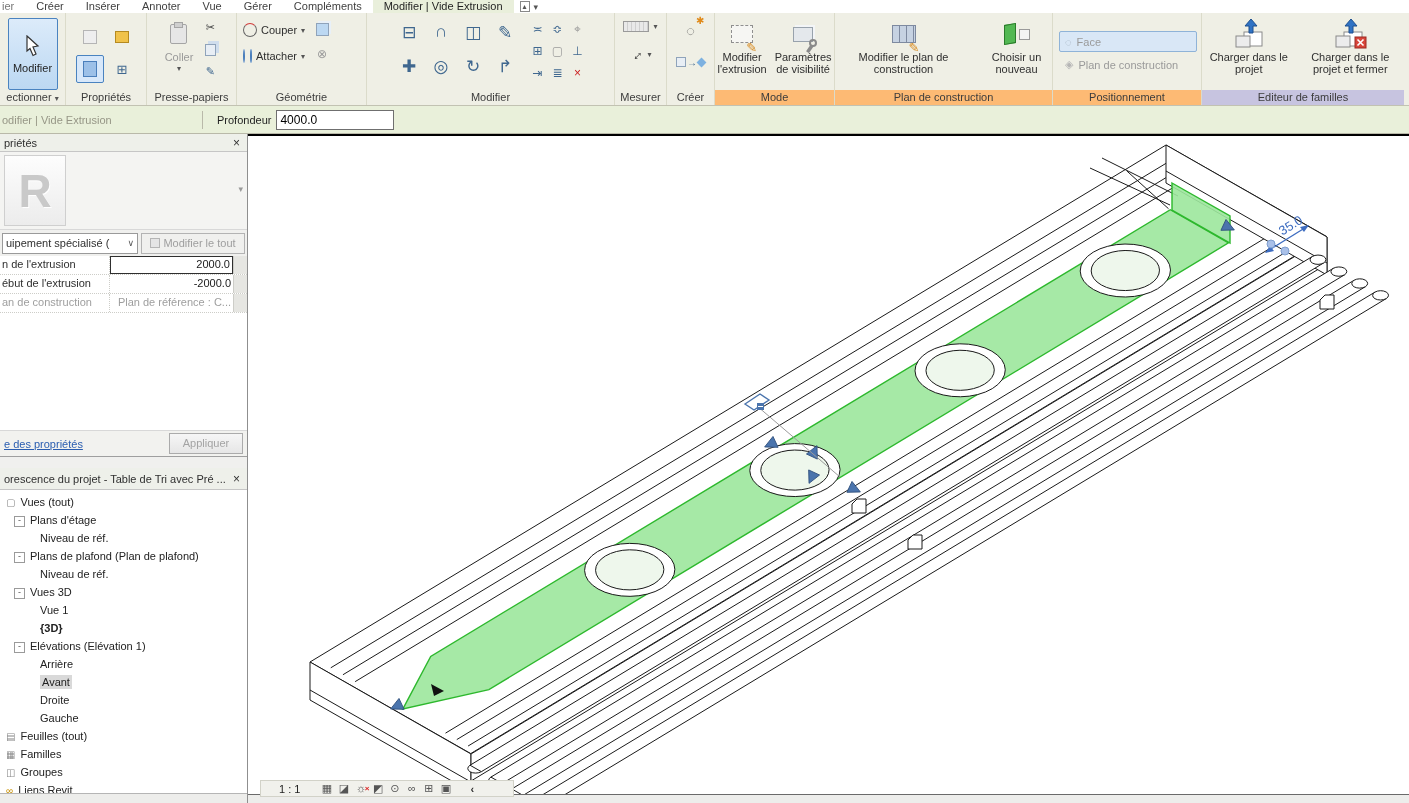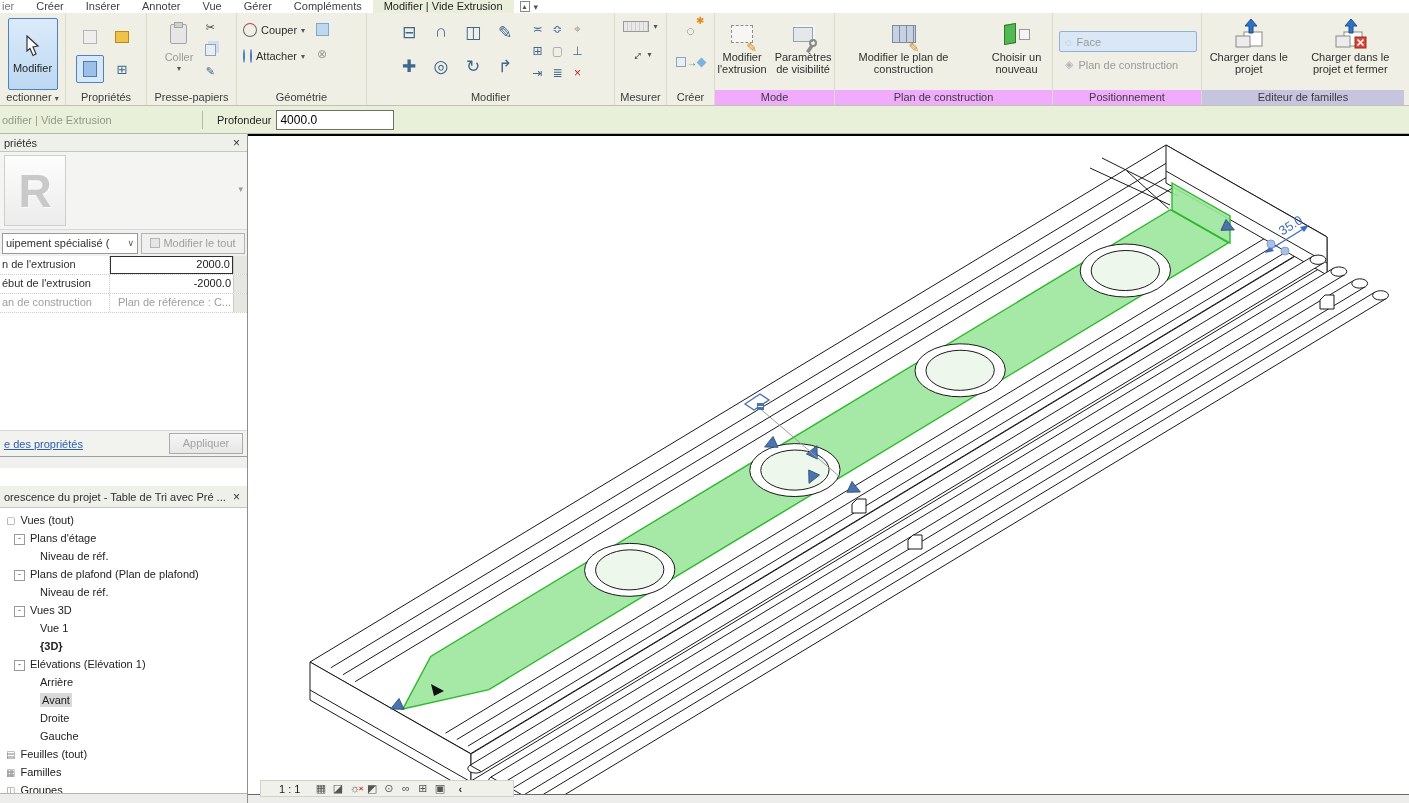--- a/index.html
+++ b/index.html
@@ -10,21 +10,21 @@
   .tab{padding:0 11px;line-height:13px;color:#3f3f3f;white-space:nowrap;}
   .tab.partial{padding-left:2px;color:#777;}
   .tab.active{background:#e9efdb;color:#1f1f1f;}
   .ribtoggle{margin-left:6px;color:#555;line-height:12px;font-size:9px;display:flex;gap:4px;align-items:center;}
   .ribtoggle .box{border:1px solid #888;padding:0 2px;font-size:8px;line-height:9px;}
   
   #ribbon{position:absolute;left:0;top:13px;width:100%;height:93px;background:#efefe5;display:flex;border-bottom:1px solid #c2c2b2;box-sizing:border-box;}
   .panel{height:100%;display:flex;flex-direction:column;border-right:1px solid #dbdbca;box-sizing:border-box;flex:0 0 auto;}
   .pbody{flex:1;display:flex;padding:3px 2px 0 2px;box-sizing:border-box;}
   .plabel{height:15px;line-height:15px;text-align:center;font-size:11px;color:#3c3c3c;white-space:nowrap;overflow:hidden;}
-  .plabel.green{background:#f0abfc;}
+  .plabel.green{background:#fdba74;}
   .plabel.purple{background:#c7c4e0;}
   .caret{font-size:8px;color:#555;}
   
   .modbtn{width:48px;height:70px;margin:2px auto 0 auto;background:linear-gradient(#dcebfa,#bcd8f2);
           border:1px solid #4a83c0;border-radius:2px;display:flex;flex-direction:column;align-items:center;justify-content:center;gap:5px;color:#1f1f1f;}
   .tile{display:flex;align-items:center;justify-content:center;border:1px solid transparent;border-radius:2px;color:#3f678f;}
   .tile.seltile{border-color:#4a83c0;background:#d8e8fa;}
   .tile.muted{color:#9a9a9a;}
   .tile.red{color:#c22;}
   .vbtn{display:flex;flex-direction:column;align-items:center;text-align:center;line-height:12px;color:#2f2f2f;padding:1px 2px;}
@@ -73,33 +73,33 @@
   .prow .pl{flex:0 0 105px;padding:2px 2px 0 2px;color:#2f2f2f;border-right:1px dotted #cdcdc8;white-space:nowrap;overflow:hidden;}
   .prow .pv{flex:1;padding:2px 2px 0 3px;color:#1a1a1a;white-space:nowrap;overflow:hidden;text-align:right;}
   .prow .px{flex:0 0 13px;background:#e6e6e2;border-left:1px solid #cdcdc8;}
   .prow.focus .pv{border:1.5px solid #2f2f2f;padding-top:0.5px;background:#fff;}
   .prow.dis .pl,.prow.dis .pv{color:#9e9e9e;}
   #propfill{height:117px;background:#fff;border-bottom:1px solid #d8d8d8;}
   #propfoot{height:25px;display:flex;align-items:center;padding:0 4px;background:#f2f2ef;border-bottom:1px solid #9f9f9f;}
   #propfoot a{color:#2a5db0;text-decoration:underline;}
   #propfoot .apply{margin-left:auto;width:72px;height:19px;background:linear-gradient(#f6f6f6,#e6e6e6);border:1px solid #ababab;color:#a3a3a3;text-align:center;line-height:19px;}
   #browser{position:absolute;left:0;top:334px;right:0;bottom:0;background:#fff;display:flex;flex-direction:column;}
-  #browser .palhead{height:21px;margin-top:18px;}
+  #browser .palhead{height:21px;}
   #btree{flex:1;overflow:hidden;padding-top:3px;background:#fff;}
   .trow{height:18px;line-height:18px;white-space:nowrap;color:#222;}
   .texp{display:inline-block;width:9px;height:9px;border:1px solid #9a9a9a;background:#fff;line-height:7px;text-align:center;font-size:9px;color:#555;margin-right:5px;vertical-align:1px;}
   .ticon{color:#8a8a8a;margin-right:5px;font-size:10px;}
   .ticon.link{color:#c9930a;}
   .tlab.b{font-weight:bold;}
   .tlab.hl{background:#d9d9d9;padding:1px 2px;}
   #bscroll{height:9px;background:#ededeb;border-top:1px solid #b5b5b5;}
   
   #canvas{position:absolute;left:248px;top:134px;width:1161px;height:669px;background:#fff;border-top:2px solid #000;box-sizing:border-box;}
   #canvas svg{position:absolute;left:0;top:0;}
-  #viewbar{position:absolute;left:12px;top:644px;width:254px;height:17px;background:#f1f1ec;border:1px solid #d2d2c8;display:flex;align-items:center;gap:4px;padding:0 4px;box-sizing:border-box;z-index:3;}
+  #viewbar{position:absolute;left:12px;top:644px;width:254px;height:17px;background:#f1f1ec;border:1px solid #d2d2c8;display:flex;align-items:center;gap:10px;padding:0 4px;box-sizing:border-box;z-index:3;}
   #viewbar .vscale{margin:0 8px 0 14px;color:#222;}
   .vtool{width:17px;text-align:center;color:#555;font-size:11px;position:relative;}
   .vtool .badge{position:absolute;right:0px;bottom:2px;color:#d22;font-size:8px;font-weight:bold;}
   #viewbar .vback{margin-left:6px;color:#333;font-weight:bold;}
   #hscroll{position:absolute;left:0;top:658px;width:100%;height:9px;background:#ededeb;border-top:1px solid #6a6a6a;z-index:2;}
 </style>
 </head>
 <body>
 
 <div id="tabbar">

